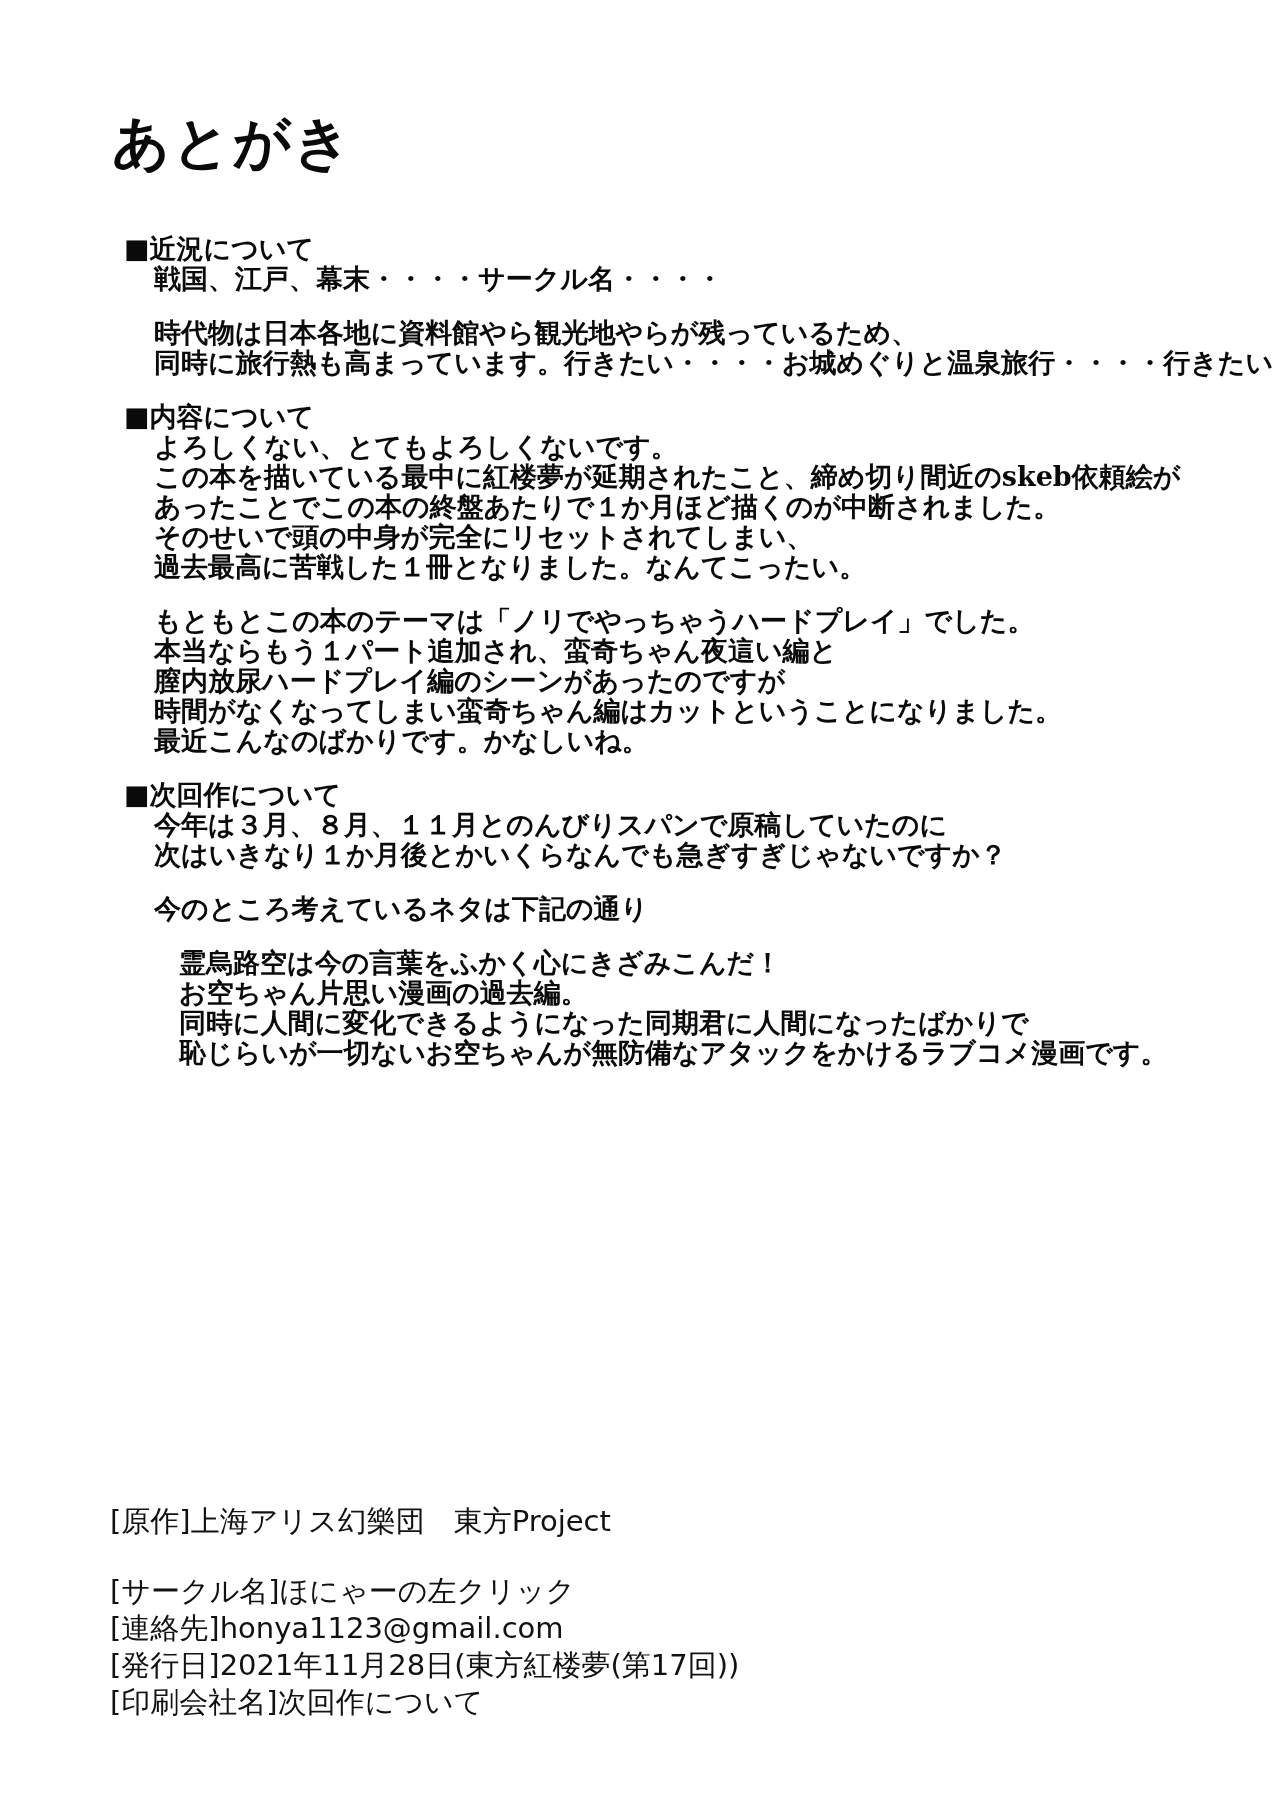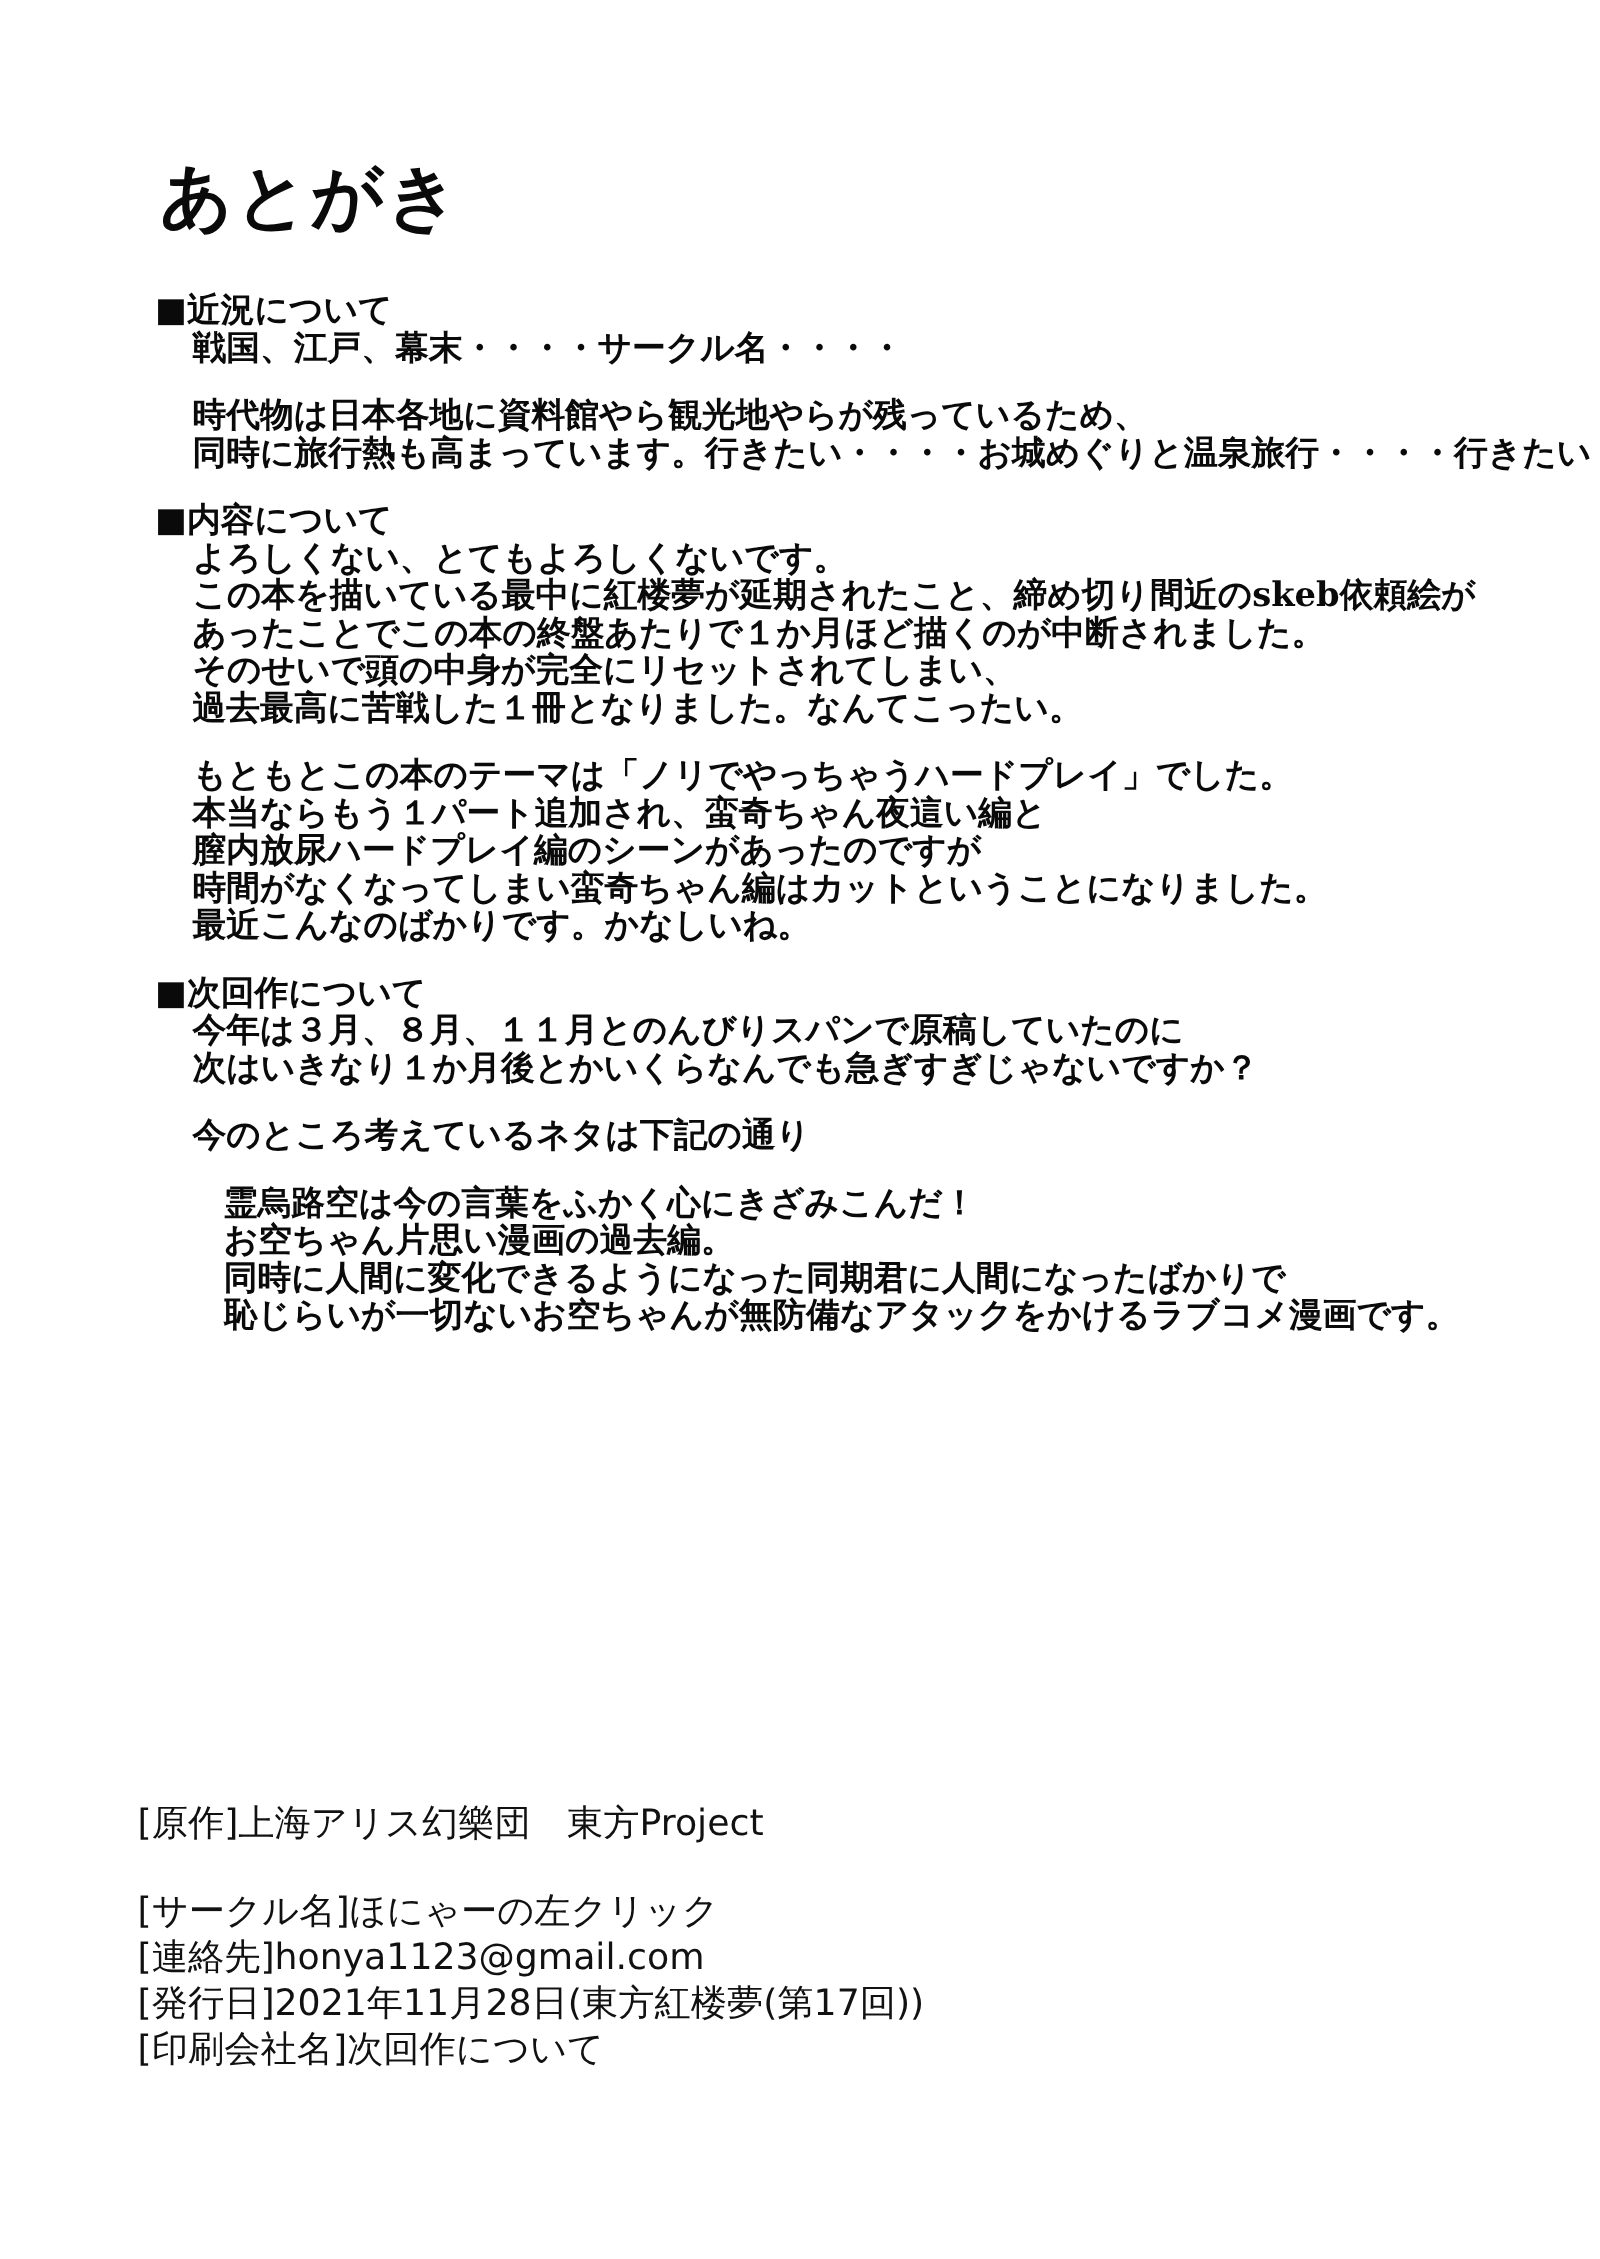--- a/index.html
+++ b/index.html
@@ -13,21 +13,21 @@
     height: 1807px;
     background: #ffffff;
     color: #0a0a0a;
     overflow: hidden;
     font-family: "DejaVu Serif", "Liberation Serif", serif;
   }
   .title {
     position: absolute;
     left: 112px;
     top: 108px;
-    margin: 16px;
+    margin: 0;
     font-size: 57px;
     font-weight: bold;
     letter-spacing: 2px;
     line-height: 1.2;
     white-space: nowrap;
   }
   .content {
     position: absolute;
     left: 112px;
     top: 222px;
@@ -47,21 +47,21 @@
   }
   .para.nested {
     padding-left: 55px;
   }
   .line {
     white-space: nowrap;
   }
   .colophon {
     position: absolute;
     left: 110px;
-    top: 1440px;
+    top: 1503px;
     font-family: "DejaVu Sans", "Liberation Sans", sans-serif;
     font-size: 29px;
     font-weight: normal;
     line-height: 37px;
     color: #111111;
   }
   .colophon .c-line { white-space: nowrap; }
   .colophon .c-gap { height: 33px; }
 </style>
 </head>

